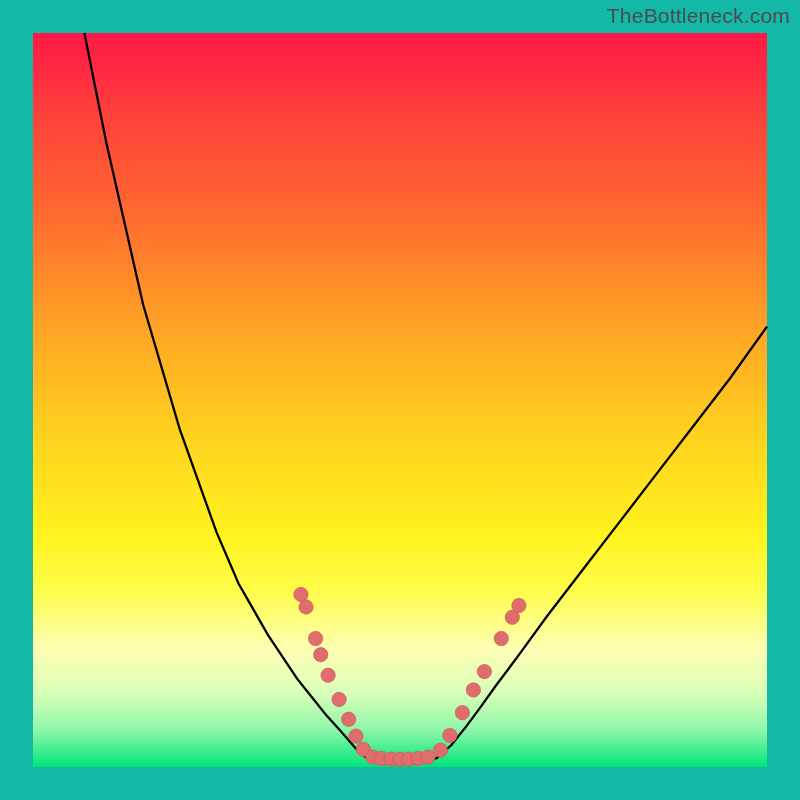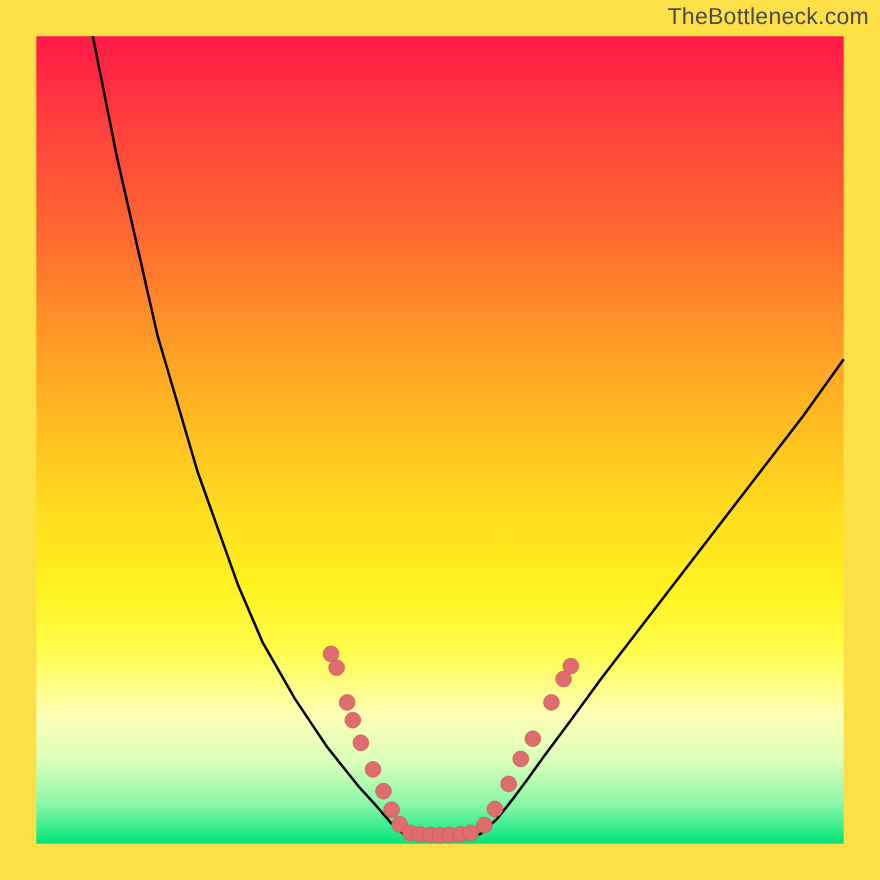--- a/index.html
+++ b/index.html
@@ -8,21 +8,21 @@
     width: 800px;
     height: 800px;
     overflow: hidden;
     background: #000;
     font-family: Arial, Helvetica, sans-serif;
   }
   .outer {
     position: relative;
     width: 800px;
     height: 800px;
-    background: #fde047;
+    background: #14b8a6;
   }
   .watermark {
     position: absolute;
     top: 4px;
     right: 10px;
     color: #4b4b4b;
     font-size: 21px;
     font-weight: 500;
     letter-spacing: 0.2px;
     z-index: 10;

